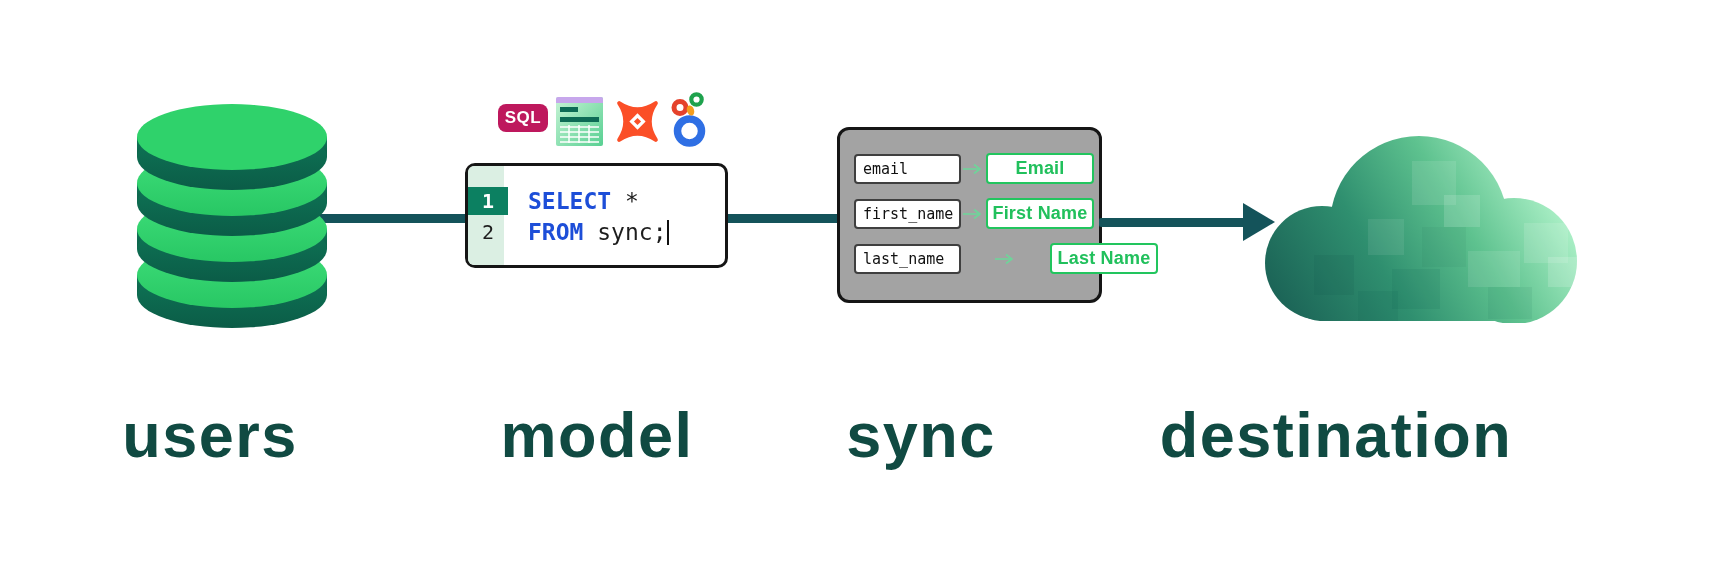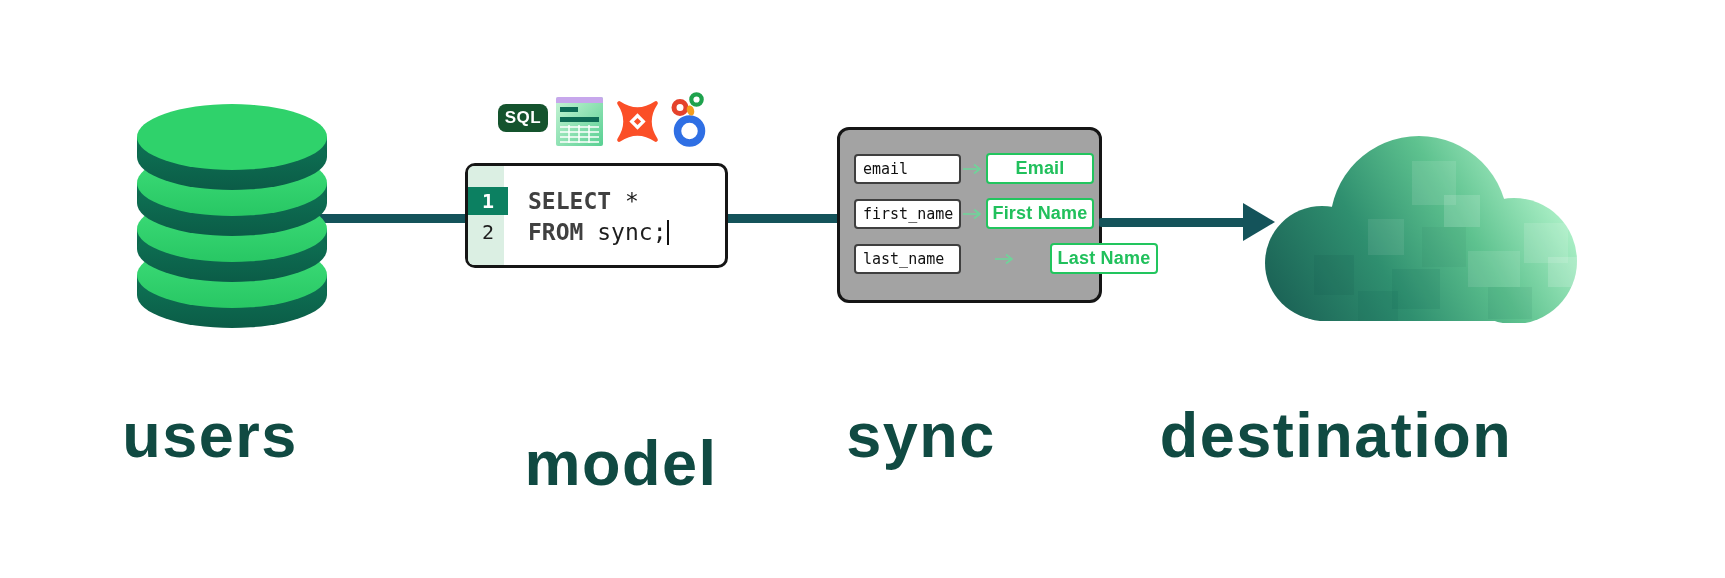--- a/index.html
+++ b/index.html
@@ -15,21 +15,21 @@
     position:absolute;left:1243px;top:203px;width:0;height:0;z-index:3;
     border-top:19px solid transparent;border-bottom:19px solid transparent;
     border-left:32px solid #14535a;
   }
   
   #db-icon{position:absolute;left:134px;top:99px;z-index:2;}
   #cloud-icon{position:absolute;left:1262px;top:131px;z-index:2;}
   
   #sql-badge{
     position:absolute;left:498px;top:104px;width:50px;height:28px;z-index:2;
-    background:#14532d;border-radius:8px;color:#fff;font-weight:bold;
+    background:#be185d;border-radius:8px;color:#fff;font-weight:bold;
     font-size:17px;display:flex;align-items:center;justify-content:center;
     letter-spacing:0.5px;
   }
   #sheets-icon{position:absolute;left:556px;top:97px;z-index:2;}
   #dbt-icon{position:absolute;left:608px;top:93px;z-index:2;}
   #looker-icon{position:absolute;left:669px;top:92px;z-index:2;}
   
   #code-block{
     position:absolute;left:465px;top:163px;width:263px;height:105px;z-index:2;
     background:#ffffff;border:3px solid #151515;border-radius:10px;
@@ -45,21 +45,21 @@
   .line-num{
     width:40px;height:28px;display:flex;align-items:center;justify-content:center;
     font-family:"DejaVu Sans Mono",monospace;font-size:20px;color:#1d1d1d;
     flex:0 0 auto;
   }
   #code-row-1 .line-num{background:#0c8061;color:#ffffff;font-weight:bold;}
   .code-text{
     margin-left:20px;font-family:"DejaVu Sans Mono",monospace;font-size:23px;
     color:#1d1d1d;white-space:pre;display:flex;align-items:center;
   }
-  .kw{color:#404040;font-weight:bold;white-space:pre;}
+  .kw{color:#1d4ed8;font-weight:bold;white-space:pre;}
   .rest{color:#1d1d1d;white-space:pre;}
   .cursor{display:inline-block;width:2px;height:25px;background:#111;margin-left:1px;}
   
   #sync-box{
     position:absolute;left:837px;top:127px;width:265px;height:176px;z-index:2;
     background:#a3a3a3;border:3px solid #151515;border-radius:12px;
     box-sizing:border-box;
   }
   .map-row{position:absolute;left:14px;display:flex;align-items:center;}
   #map-row-0{top:23px;}
@@ -78,21 +78,21 @@
     font-size:18px;font-weight:bold;color:#21c05c;background:#fff;flex:0 0 auto;
     letter-spacing:0.2px;
   }
   
   .stage-label{
     position:absolute;top:399px;transform:translateX(-50%);
     font-size:63px;font-weight:bold;color:#104a42;letter-spacing:1.5px;
     white-space:nowrap;
   }
   #label-source{left:210px;}
-  #label-model{left:621px;margin-top:28px;}
+  #label-model{left:597px;}
   #label-sync{left:921px;}
   #label-destination{left:1336px;}
 </style>
 </head>
 <body>
 
 <div id="canvas">
 
   <div id="line-source-sync" class="flow-line"></div>
   <div id="line-sync-dest" class="flow-line"></div>

